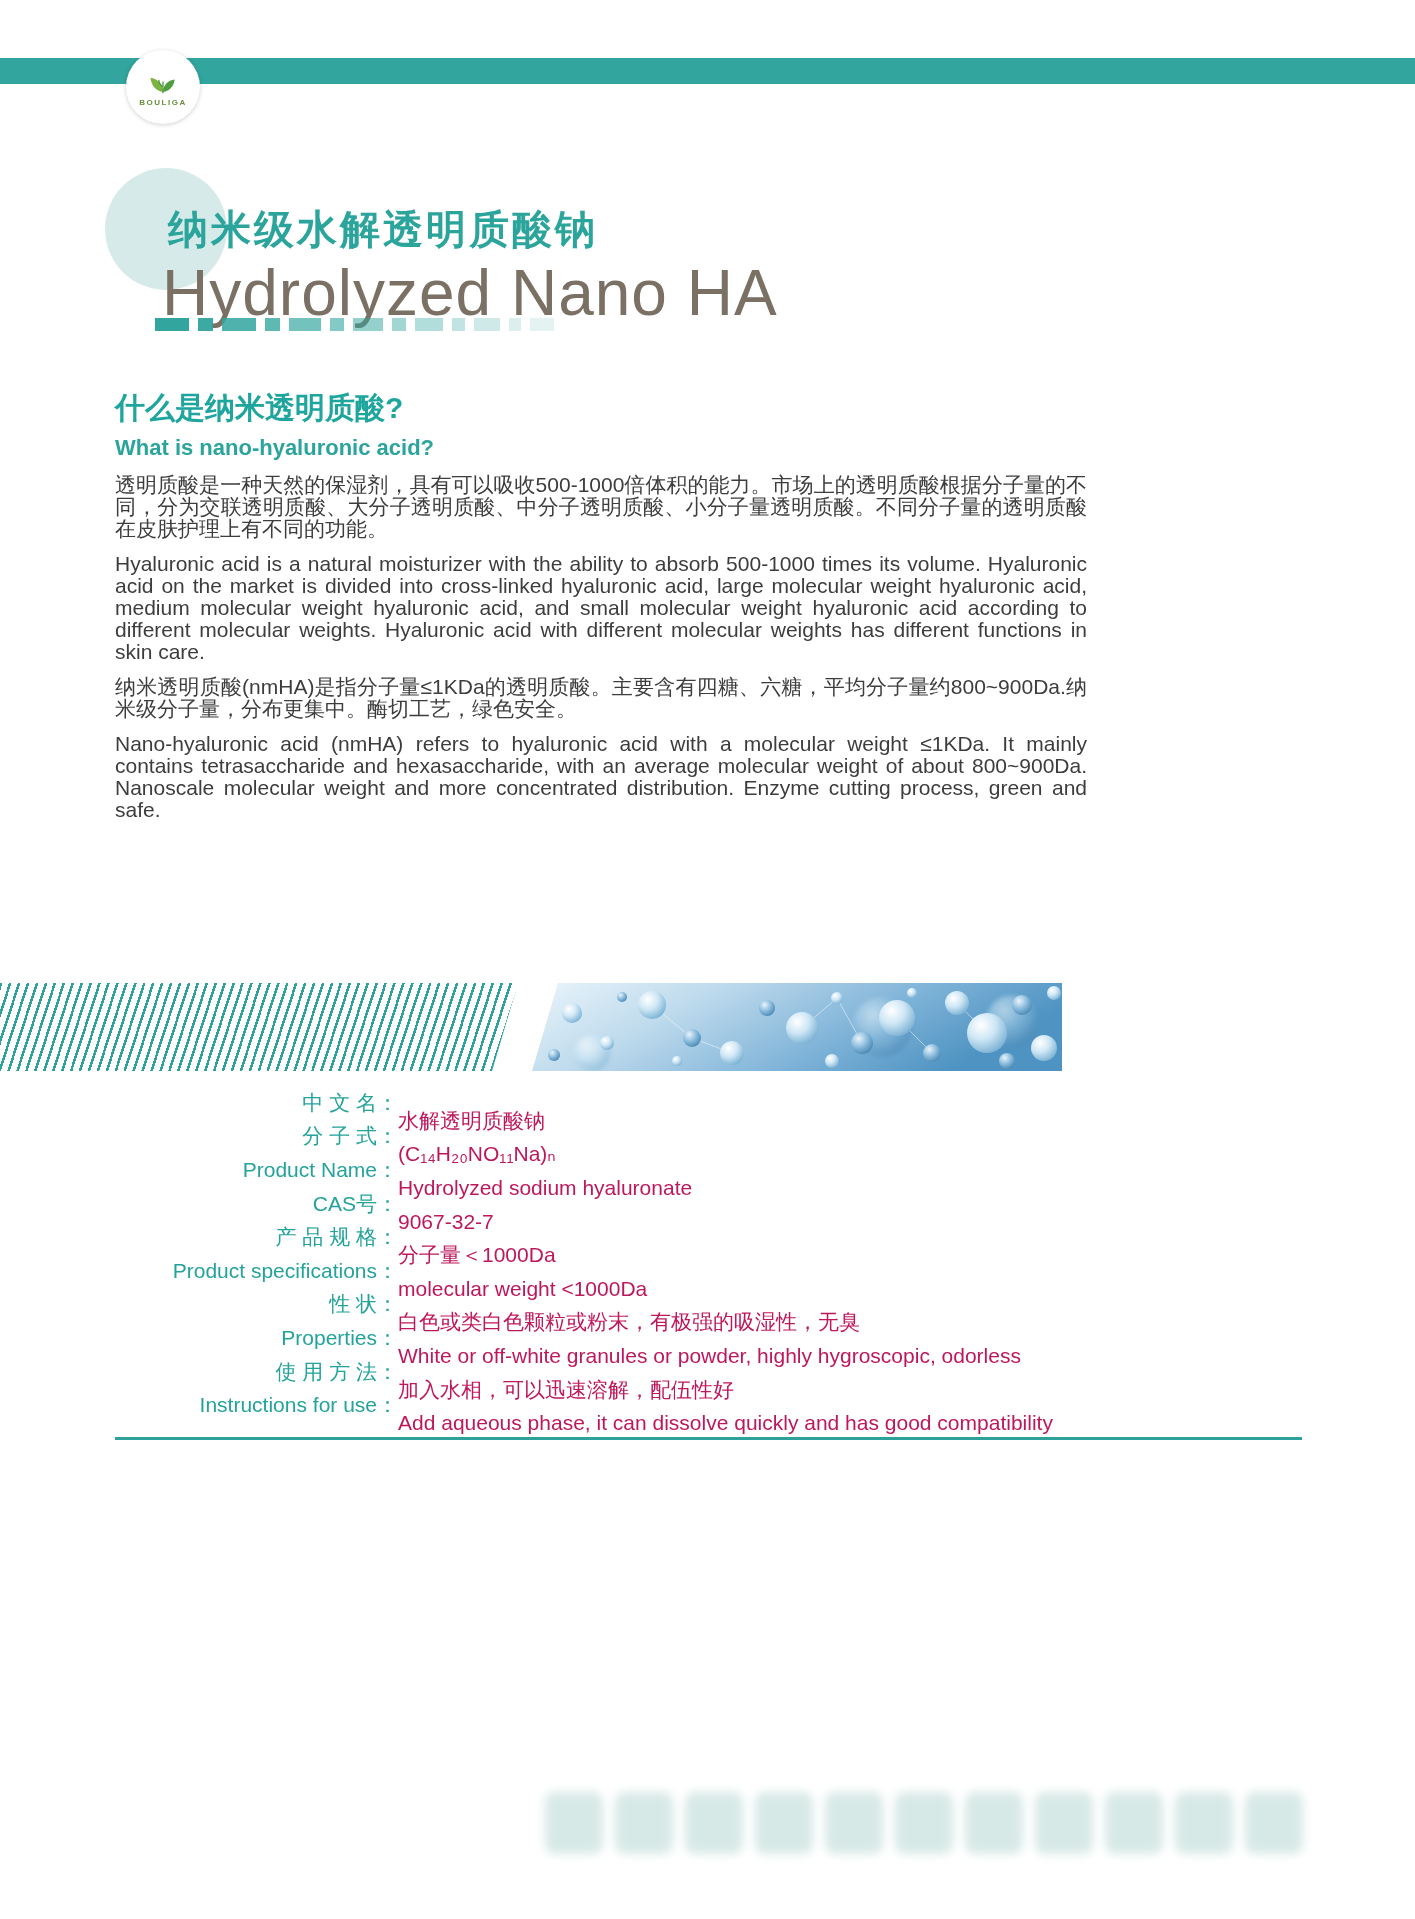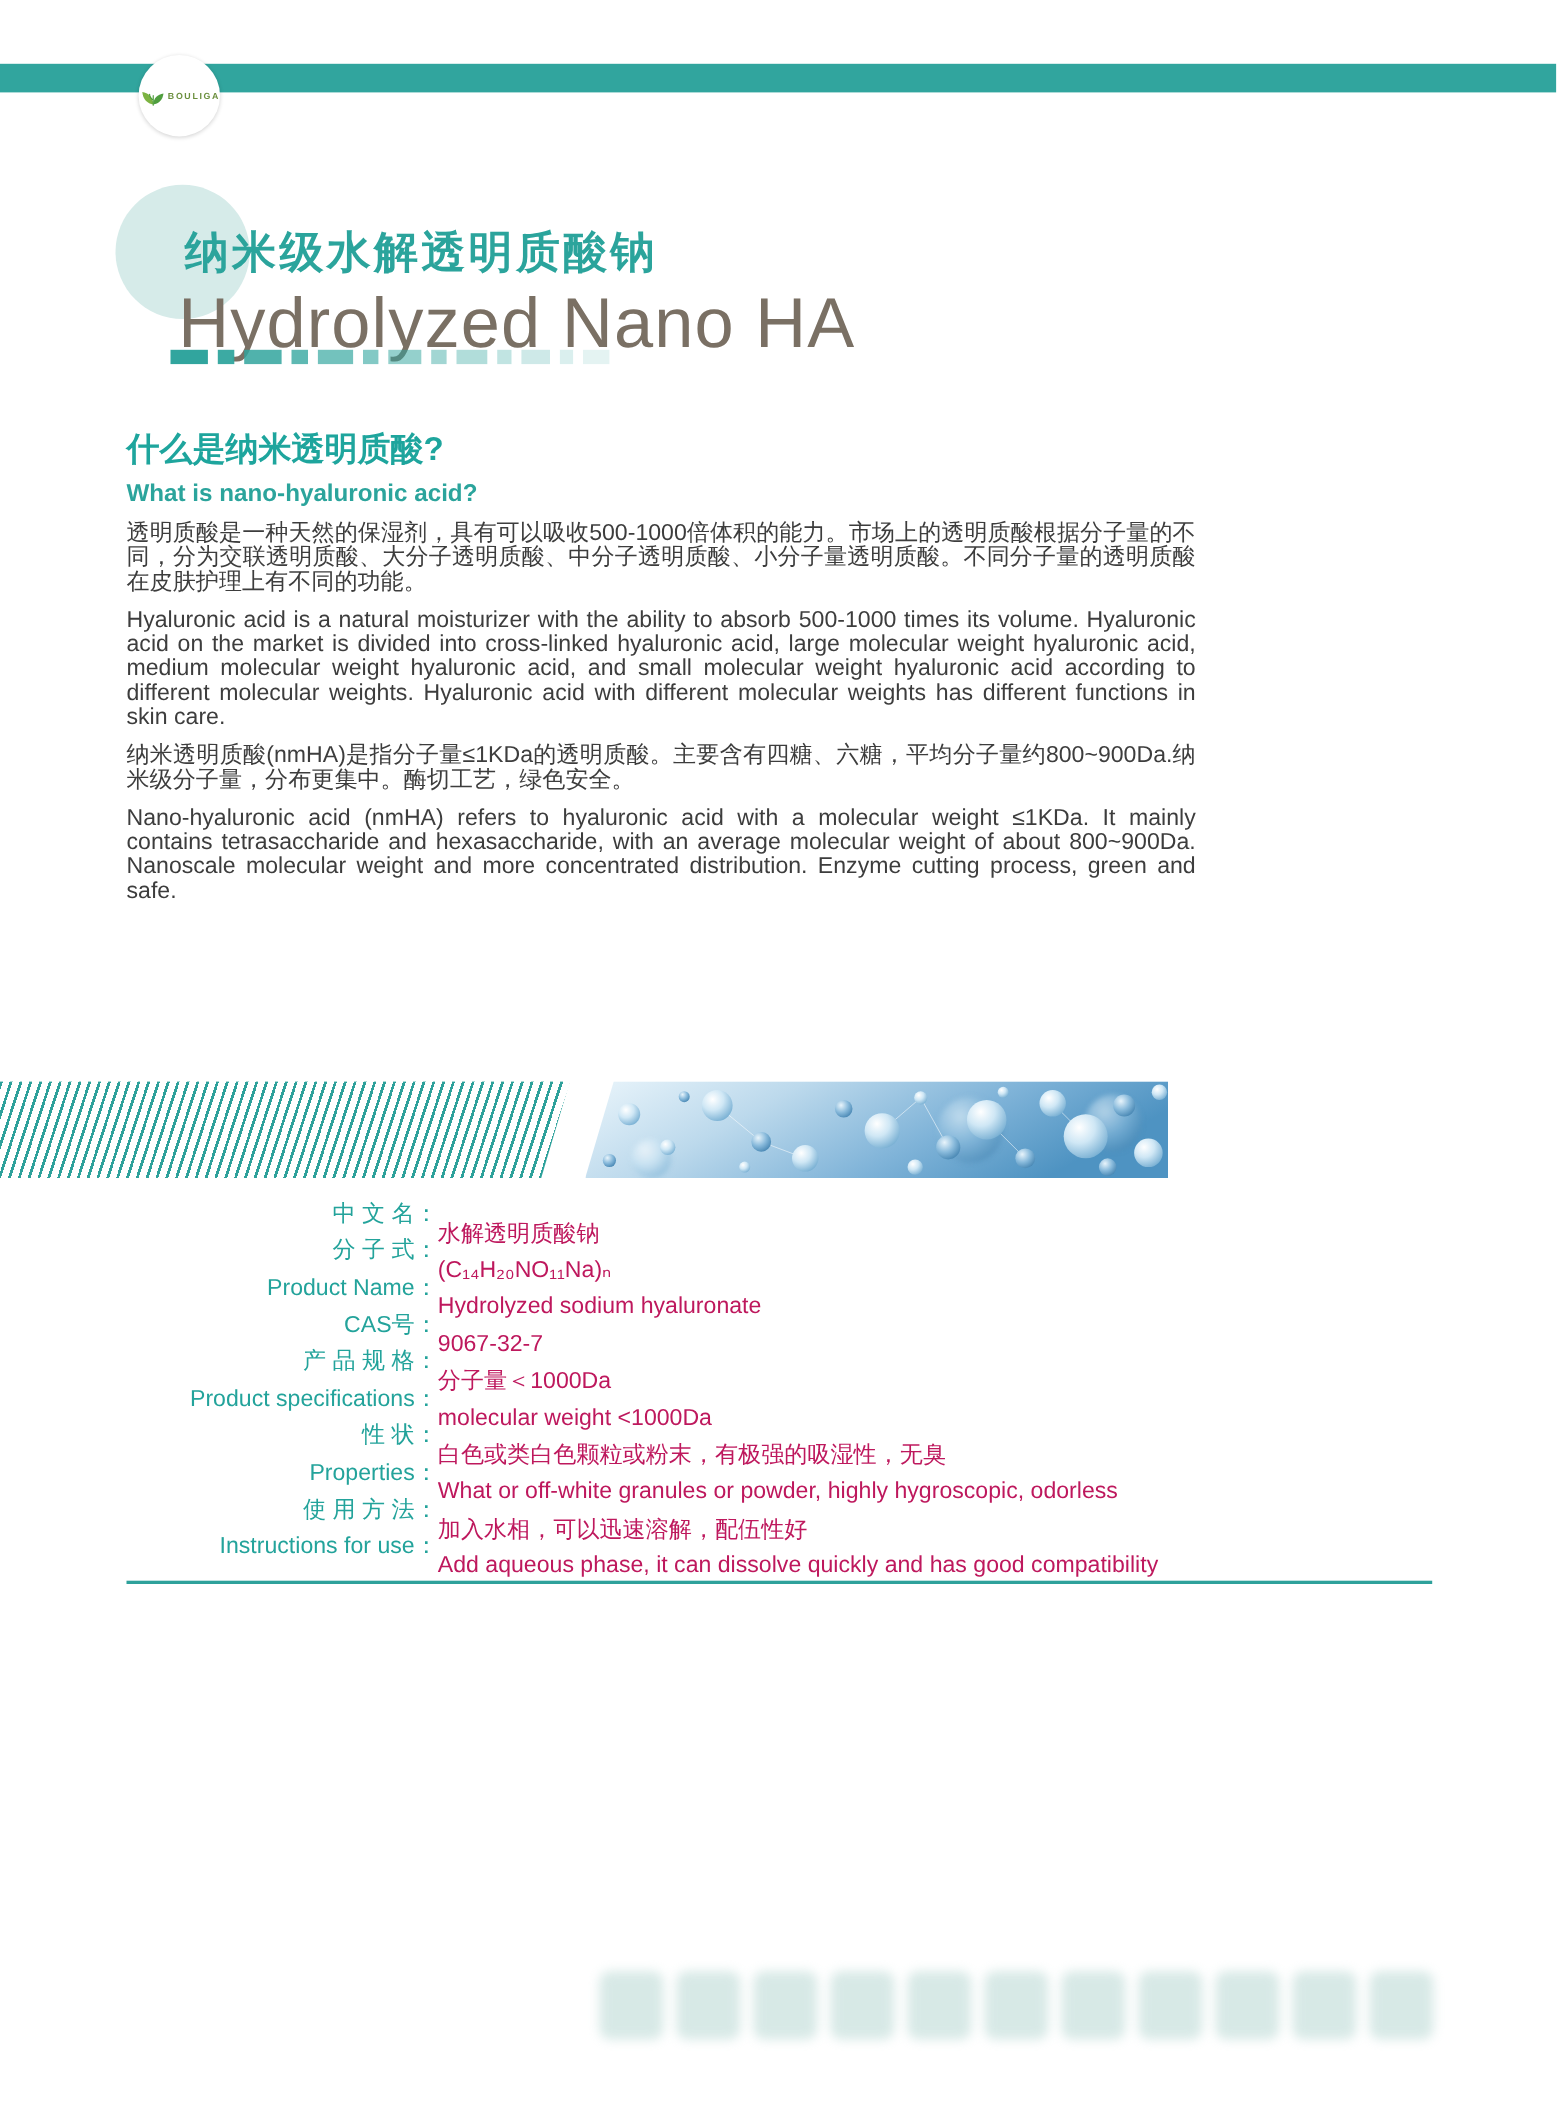--- a/index.html
+++ b/index.html
@@ -2,21 +2,21 @@
 <html><head>
 <meta charset="utf-8">
 <style>
   html,body{margin:0;padding:0;background:#ffffff;}
   body{font-family:"Liberation Sans","DejaVu Sans",sans-serif;}
   .page{position:relative;width:1415px;height:1919px;background:#ffffff;overflow:hidden;}
 
   
   .top-bar{position:absolute;top:58px;left:0;width:1415px;height:26px;background:#31a59e;}
   .logo{position:absolute;top:50px;left:126px;width:74px;height:74px;background:#ffffff;border-radius:50%;
-        box-shadow:0 1px 4px rgba(0,0,0,.18);display:flex;flex-direction:row;align-items:center;justify-content:center;z-index:3;}
+        box-shadow:0 1px 4px rgba(0,0,0,.18);display:flex;flex-direction:column;align-items:center;justify-content:center;z-index:3;}
   .logo svg{width:34px;height:30px;display:block;}
   .logo-text{font-size:8px;letter-spacing:1.5px;color:#6b8f3e;font-weight:700;margin-top:1px;}
 
   
   .title-circle{position:absolute;top:168px;left:105px;width:122px;height:122px;border-radius:50%;background:#d6ebe9;z-index:0;}
   .title-zh{position:absolute;top:186px;left:152px;font-size:40px;font-weight:700;color:#2ba49c;letter-spacing:3px;z-index:2;margin:16px;}
   .title-en{position:absolute;top:240px;left:146px;font-size:64px;font-weight:400;color:#7a7064;z-index:2;margin:16px;letter-spacing:1px;}
   .dash-row{position:absolute;top:318px;left:155px;z-index:2;white-space:nowrap;}
   .dash-row span{display:inline-block;height:13px;background:#31a59e;margin-right:9px;vertical-align:top;}
 
@@ -168,21 +168,21 @@
     <div class="spec-row">
       <div class="spec-label">Product specifications：</div>
       <div class="spec-value">molecular weight &lt;1000Da</div>
     </div>
     <div class="spec-row">
       <div class="spec-label">性 状：</div>
       <div class="spec-value">白色或类白色颗粒或粉末，有极强的吸湿性，无臭</div>
     </div>
     <div class="spec-row">
       <div class="spec-label">Properties：</div>
-      <div class="spec-value">What or off-white granules or powder, highly hygroscopic, odorless</div>
+      <div class="spec-value">White or off-white granules or powder, highly hygroscopic, odorless</div>
     </div>
     <div class="spec-row">
       <div class="spec-label">使 用 方 法：</div>
       <div class="spec-value">加入水相，可以迅速溶解，配伍性好</div>
     </div>
     <div class="spec-row">
       <div class="spec-label">Instructions for use：</div>
       <div class="spec-value">Add aqueous phase, it can dissolve quickly and has good compatibility</div>
     </div>
   </div>

